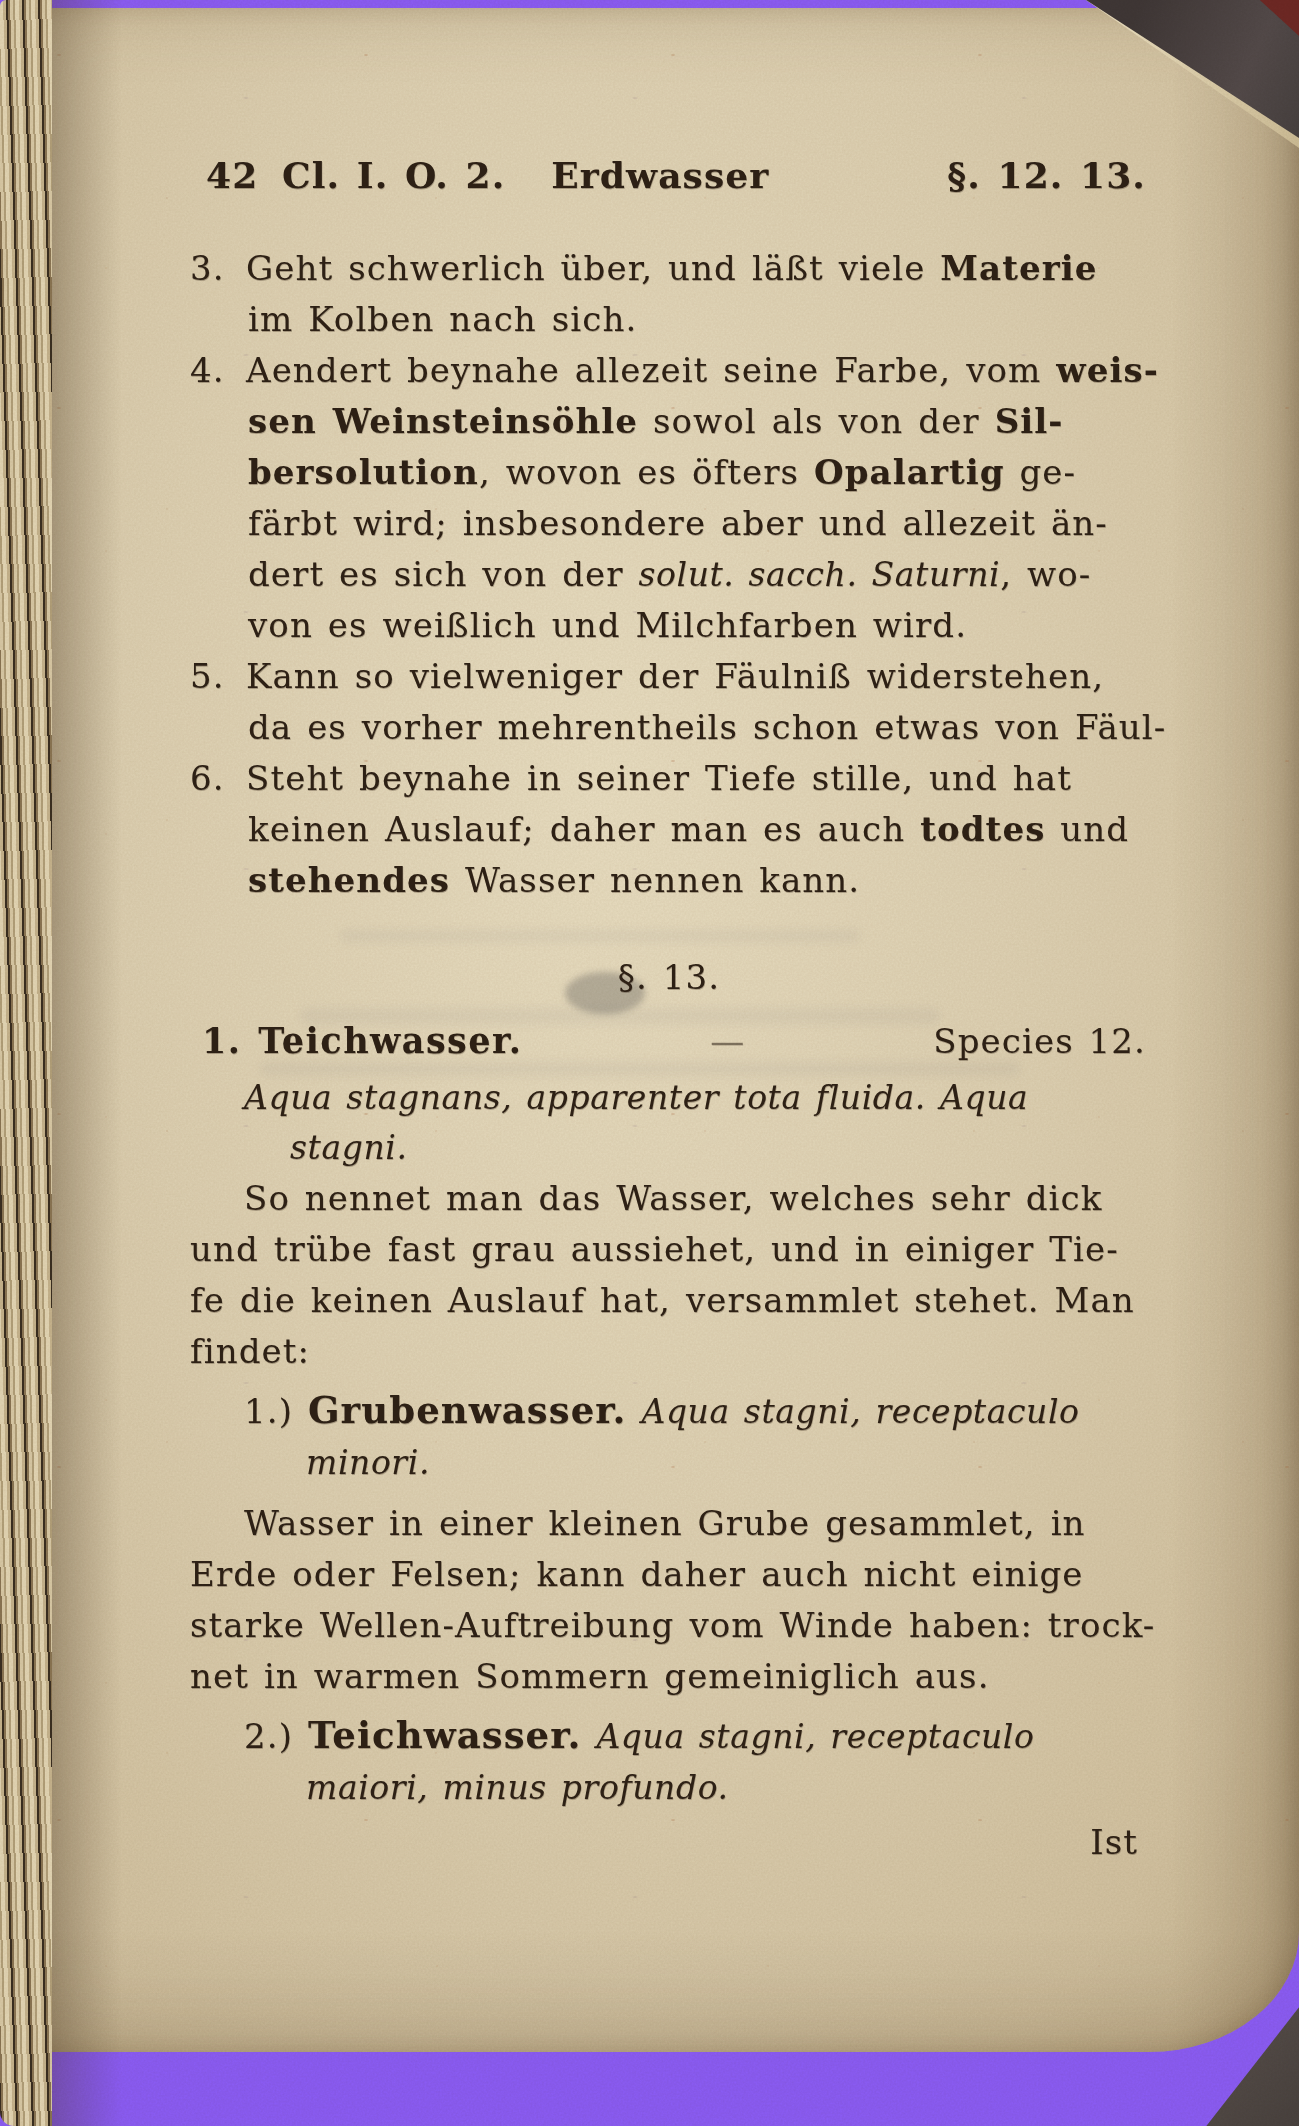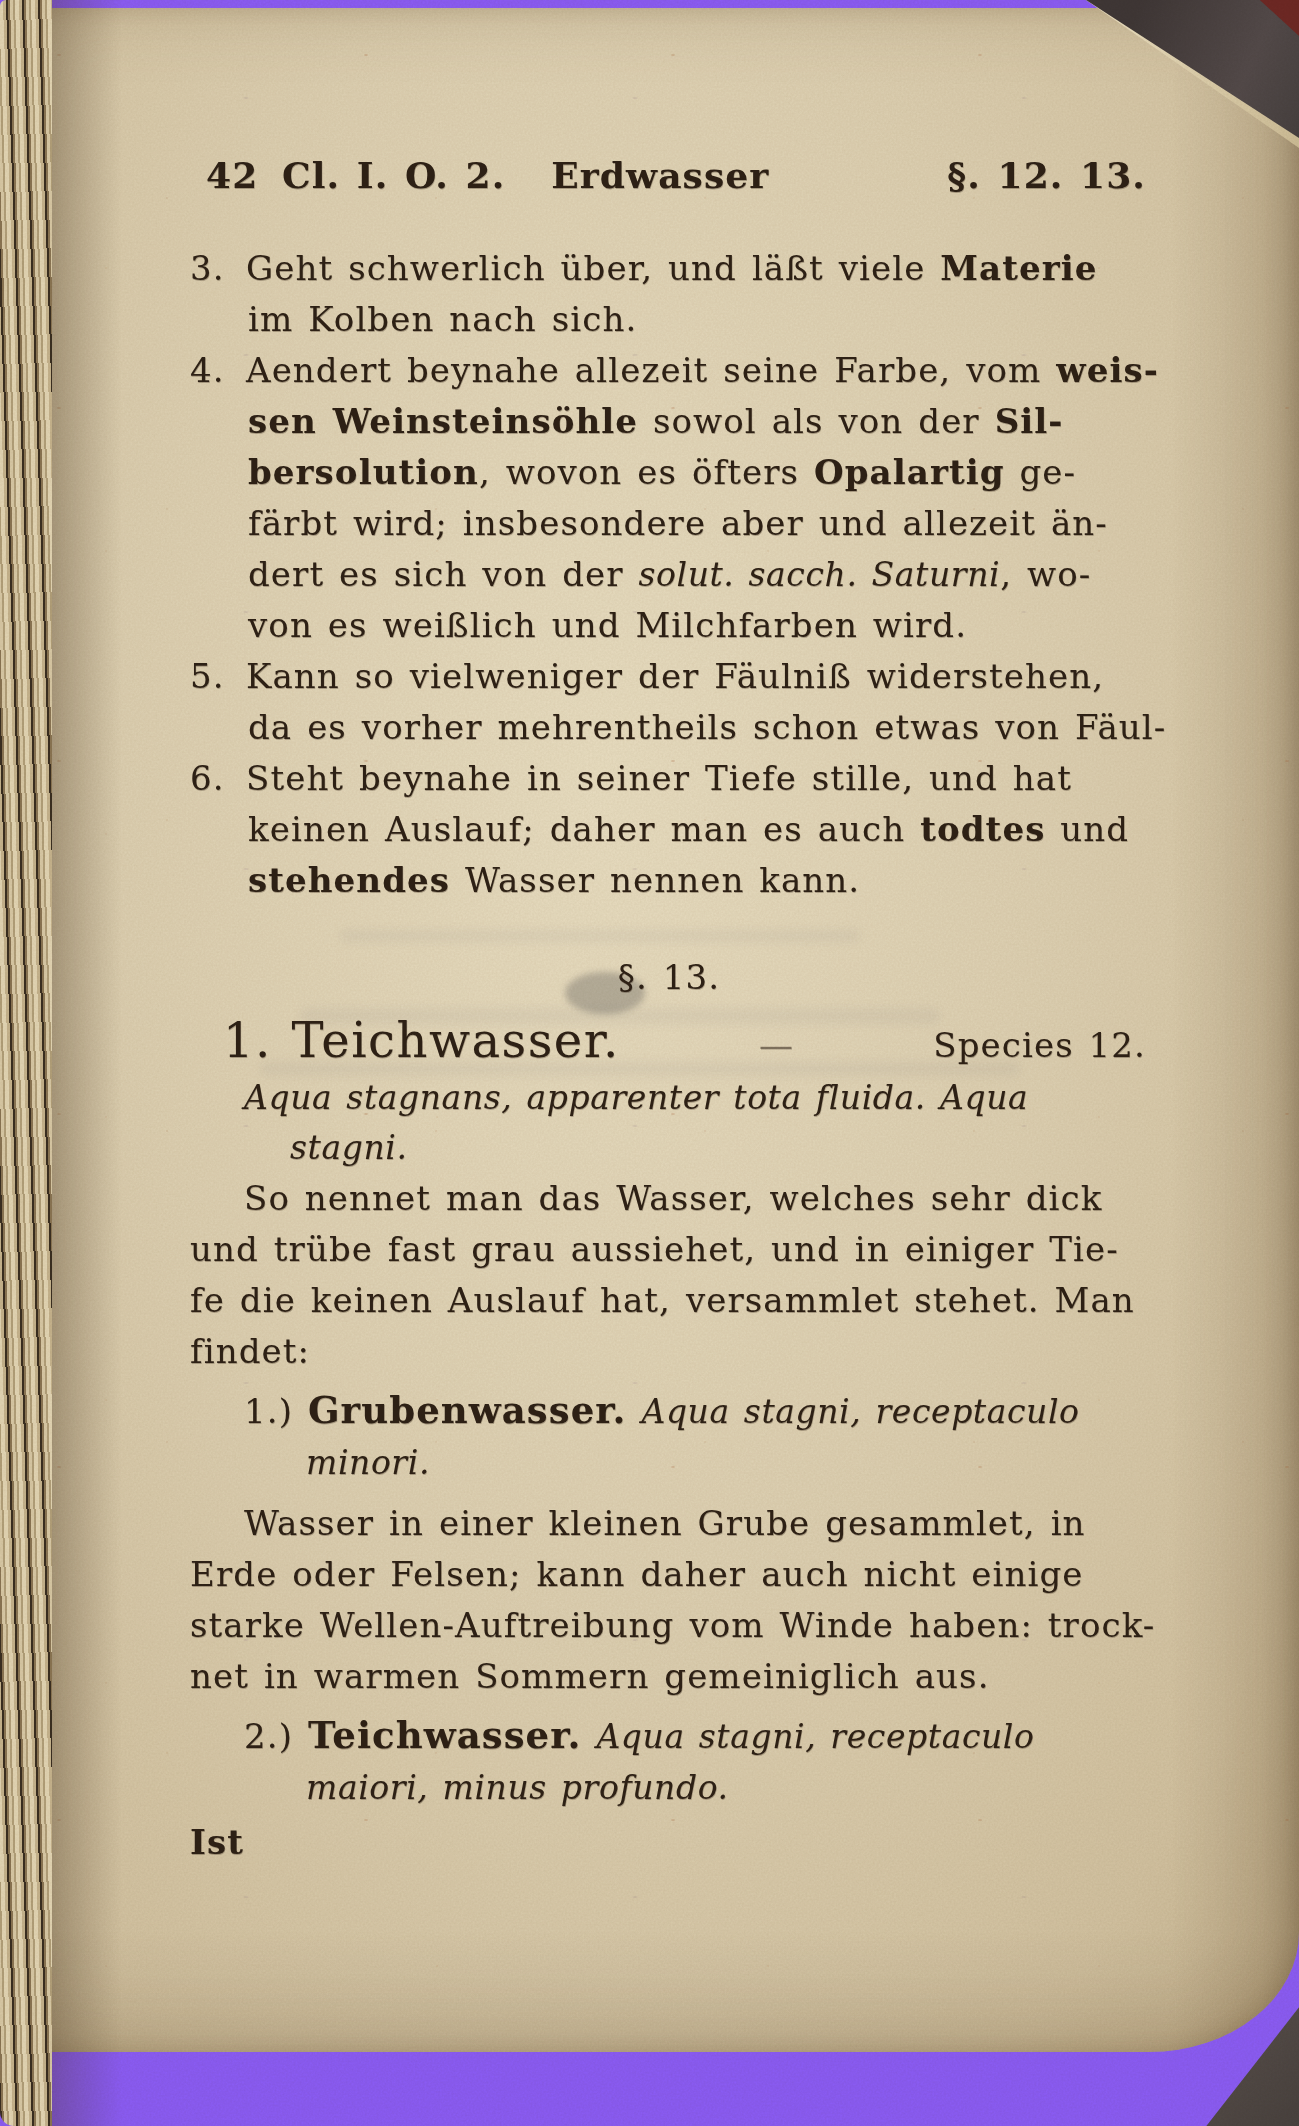--- a/index.html
+++ b/index.html
@@ -65,32 +65,32 @@
   .h-ref{right:2px;}
   .block .line{white-space:nowrap;}
   .numbered .cont{margin-left:58px;}
   .num{display:inline-block;width:56px;}
   .s-b{font-weight:bold;}
   .s-i{font-style:italic;font-size:33px;letter-spacing:.6px;}
   .s-bL{font-weight:bold;font-size:37px;}
   .section-heading{text-align:center;margin-top:46px;margin-bottom:12px;}
   .split{display:flex;justify-content:space-between;align-items:baseline;
          padding-left:12px;padding-right:2px;height:58px;}
-  .split .left{font-weight:normal;font-size:48px;letter-spacing:1.5px;margin-left:21px;}
+  .split .left{font-weight:bold;font-size:35px;letter-spacing:1.5px;}
   .split .dash{opacity:.55;}
   .split .right{font-size:34px;}
   .latin{font-size:33px;line-height:50px;}
   .latin .first{margin-left:54px;}
   .latin .cont{margin-left:100px;}
   .para .first{margin-left:54px;}
   .subitem{margin-top:8px;}
   .subitem .first{margin-left:54px;}
   .subitem .cont{margin-left:116px;}
   .para2{margin-top:10px;}
-  .catchword{padding-right:10px;margin-top:4px;font-weight:bold;}
+  .catchword{text-align:right;padding-right:10px;margin-top:4px;}
 </style>
 </head>
 <body>
 
 <div id="scan">
   <div id="under-corner"></div>
   <div id="page">
     <div class="edge-shade"></div>
     <div id="flecks"></div>
   </div>

